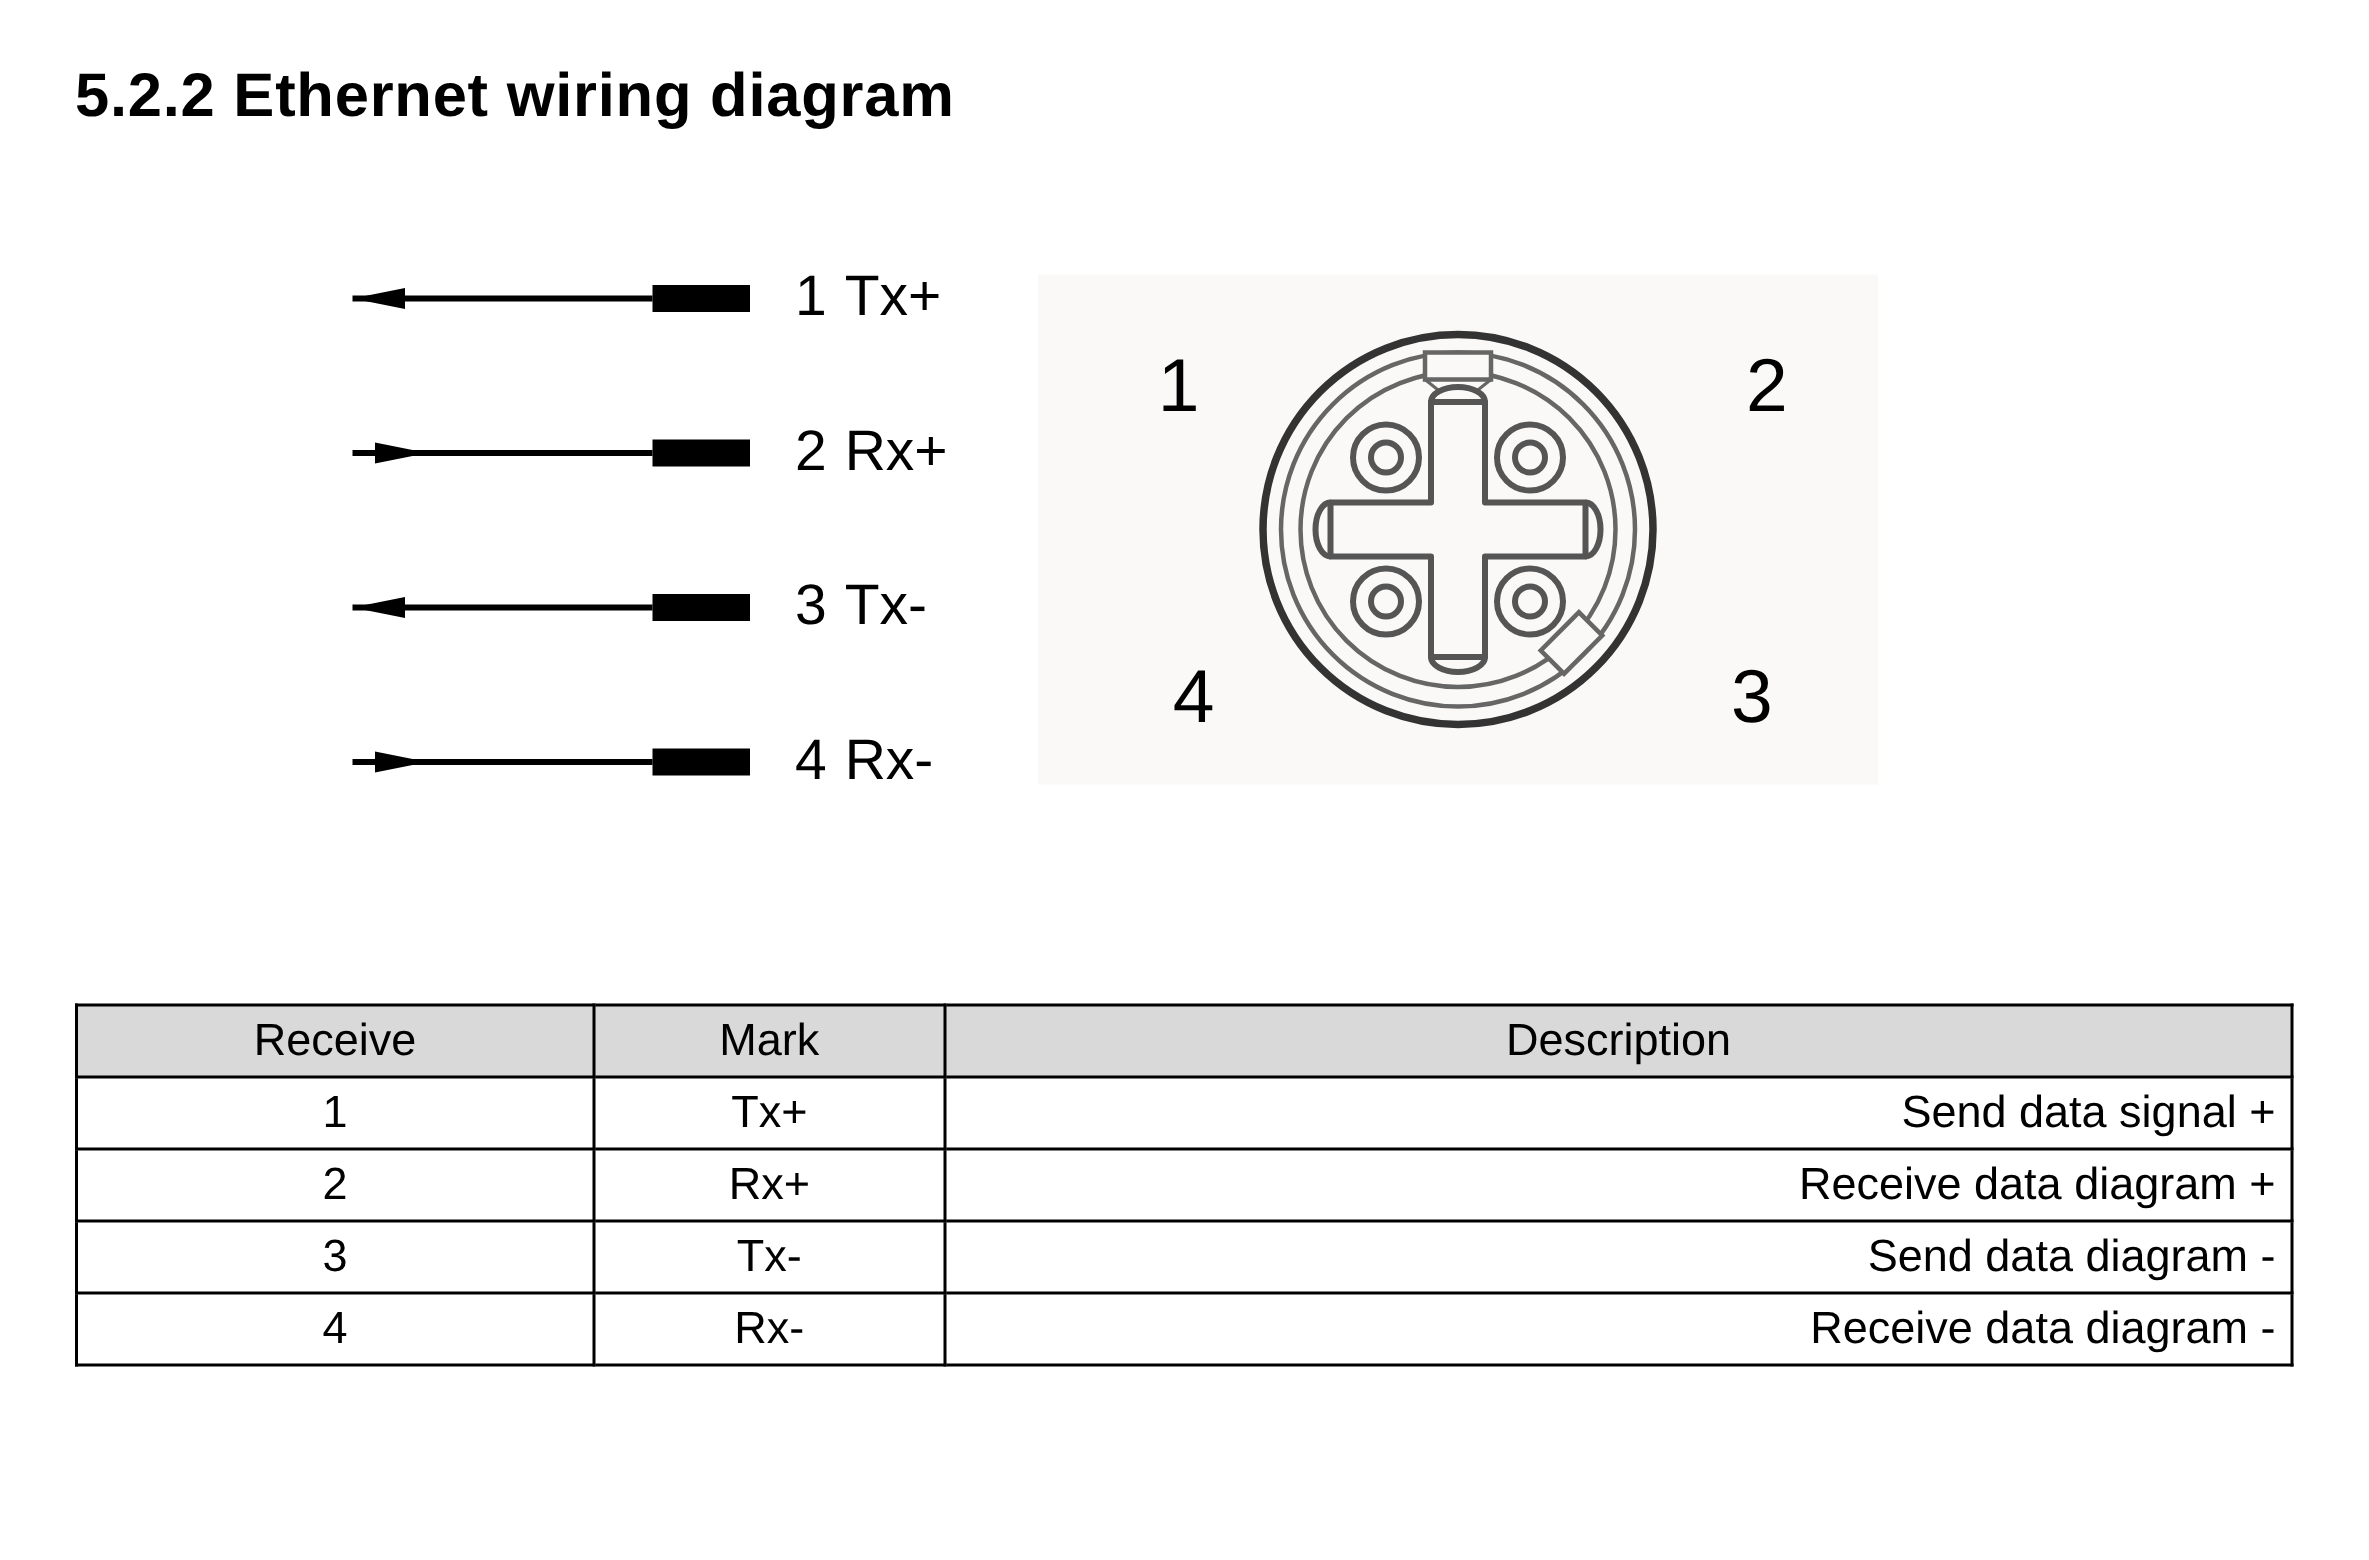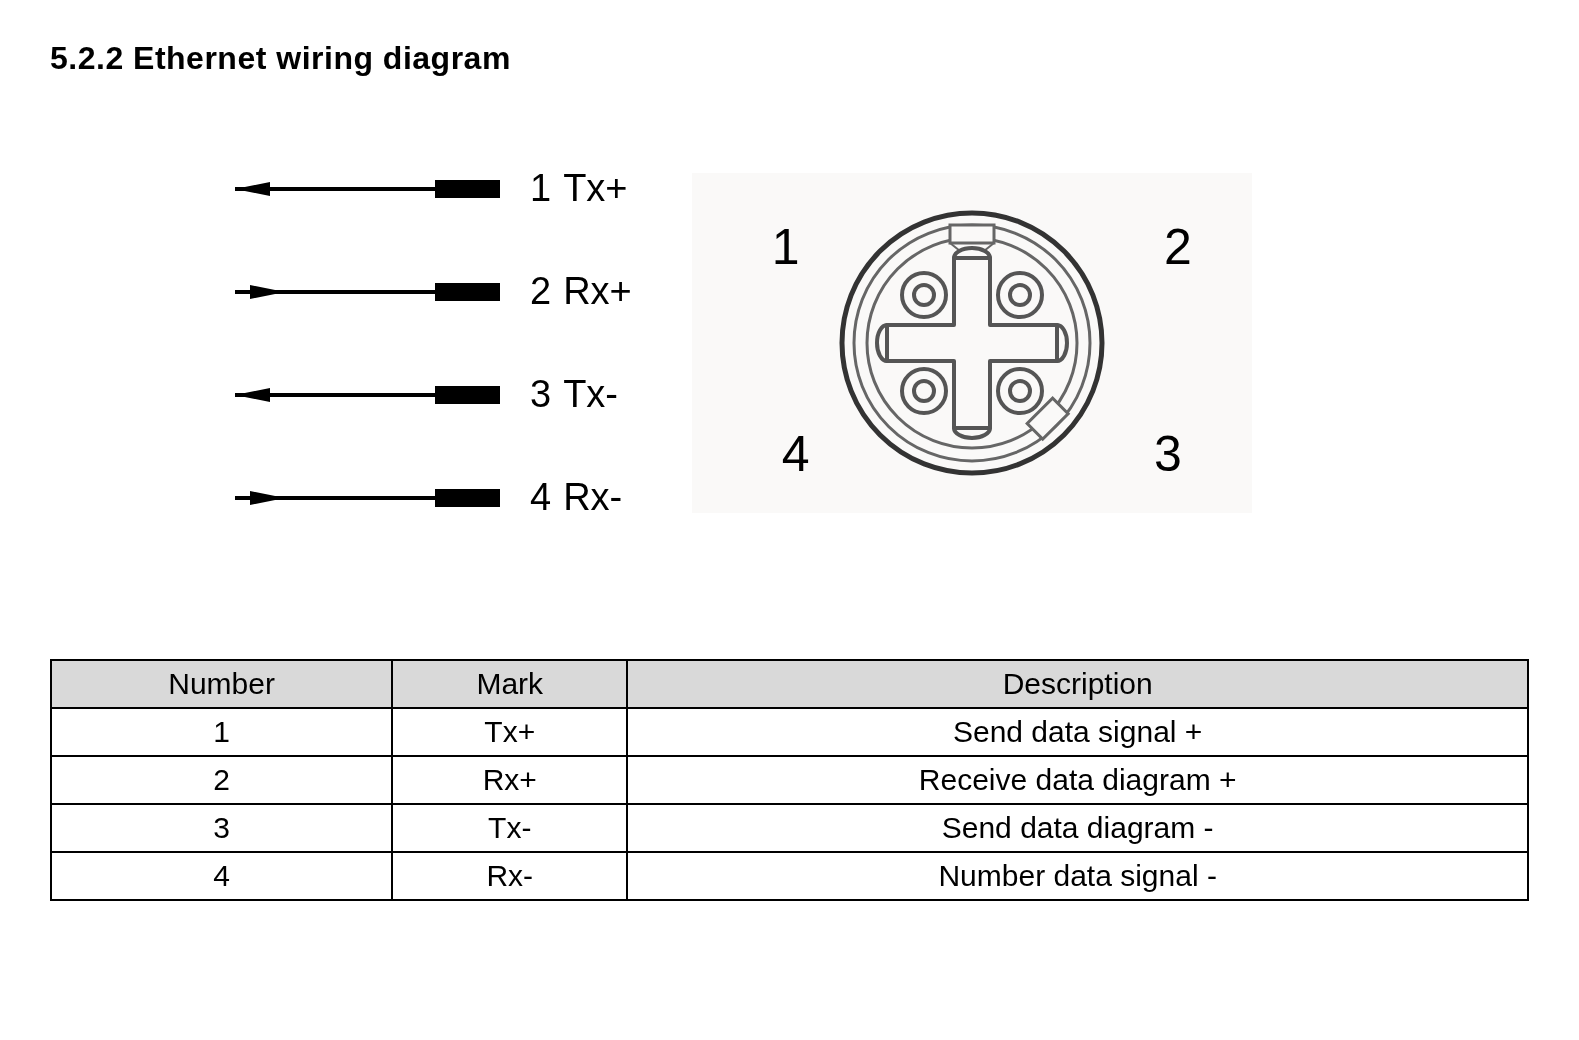--- a/index.html
+++ b/index.html
@@ -9,21 +9,21 @@
     }
     body {
       font-family: Arial, Helvetica, sans-serif;
       background: #fff;
       padding: 40px 50px;
       width: 1579px;
       height: 1040px;
       color: #000;
     }
     .section-heading {
-      font-size: 32px;
+      font-size: 41px;
       font-weight: bold;
       margin-bottom: 90px;
       letter-spacing: 0.5px;
     }
     .diagram-row {
       display: flex;
       align-items: center;
       gap: 60px;
       margin-left: 180px;
       margin-bottom: 140px;
@@ -86,21 +86,21 @@
     table.pinout th, table.pinout td {
       border: 2px solid #000;
       padding: 6px 10px;
       text-align: center;
       font-weight: normal;
     }
     table.pinout th {
       background: #d9d9d9;
     }
     table.pinout td.desc {
-      text-align: center;
+      text-align: right;
     }
   </style>
 </head>
 <body>
 
 <h2 class="section-heading">5.2.2 Ethernet wiring diagram</h2>
 
 <div class="diagram-row">
 
   <div class="signal-list">
@@ -213,21 +213,21 @@
     <div class="pin-label pin-2">2</div>
     <div class="pin-label pin-3">3</div>
     <div class="pin-label pin-4">4</div>
   </div>
 
 </div>
 
 <table class="pinout">
   <thead>
     <tr>
-      <th>Number</th>
+      <th>Receive</th>
       <th>Mark</th>
       <th>Description</th>
     </tr>
   </thead>
   <tbody>
     <tr>
       <td>1</td>
       <td>Tx+</td>
       <td class="desc">Send data signal +</td>
     </tr>
@@ -237,16 +237,16 @@
       <td class="desc">Receive data diagram +</td>
     </tr>
     <tr>
       <td>3</td>
       <td>Tx-</td>
       <td class="desc">Send data diagram -</td>
     </tr>
     <tr>
       <td>4</td>
       <td>Rx-</td>
-      <td class="desc">Number data signal -</td>
+      <td class="desc">Receive data diagram -</td>
     </tr>
   </tbody>
 </table>
 
 </body></html>

